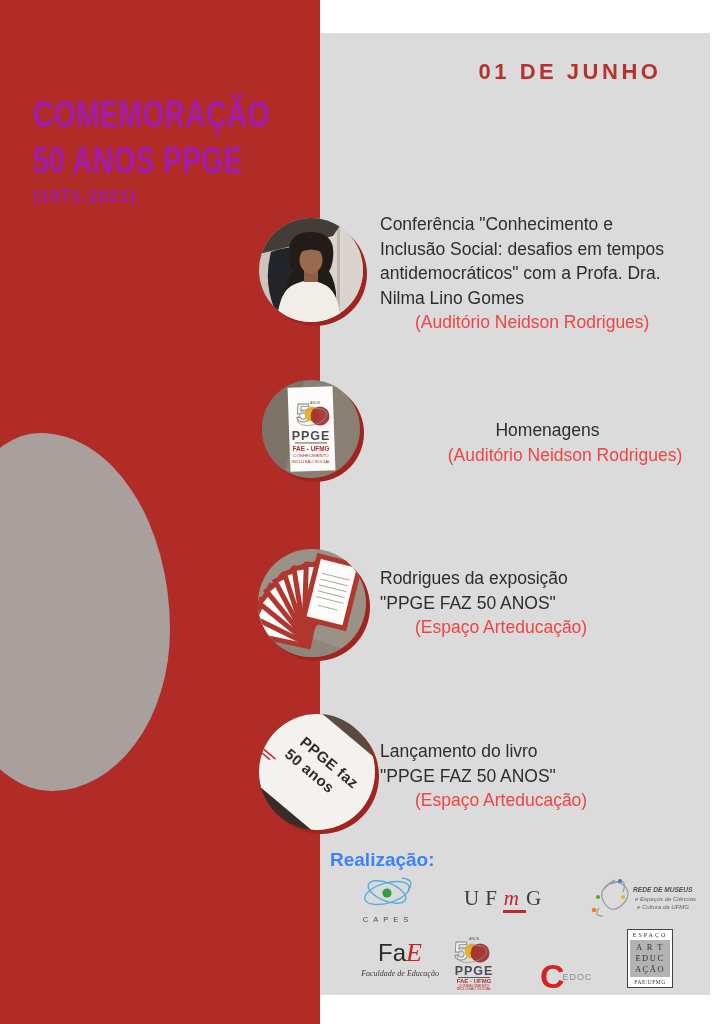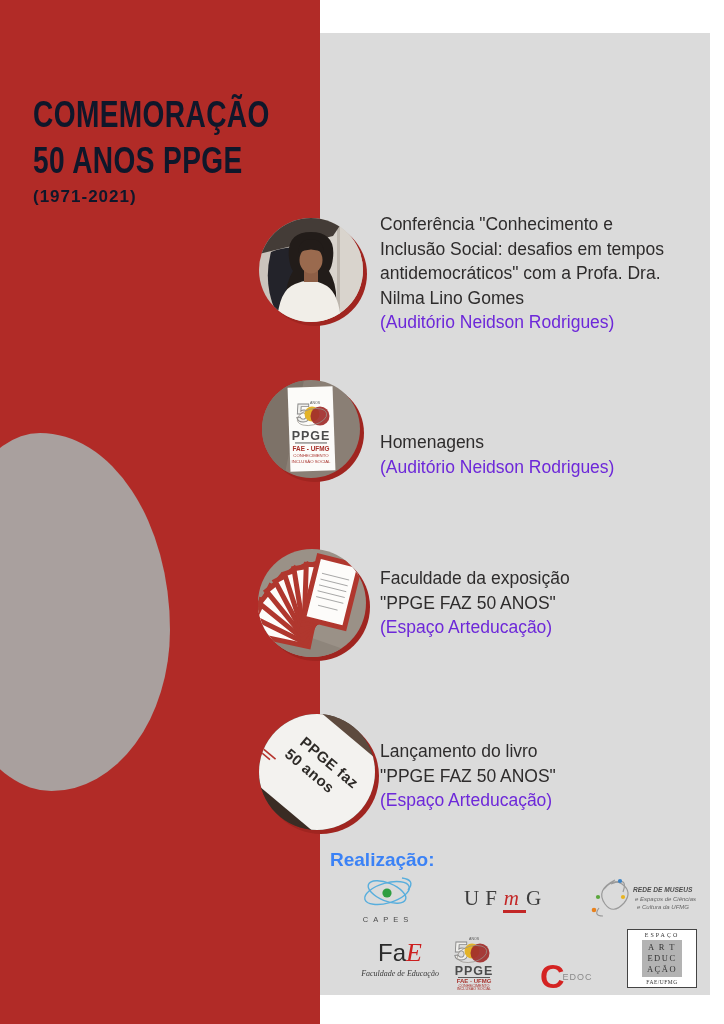--- a/index.html
+++ b/index.html
@@ -6,51 +6,51 @@
   .poster{
     position:relative;width:724px;height:1024px;overflow:hidden;
     background:#ffffff;font-family:"Liberation Sans", sans-serif;
   }
   
   .red-panel{position:absolute;left:0;top:0;width:320px;height:1024px;background:#b12b27;}
   .gray-panel{position:absolute;left:320px;top:33px;width:390px;height:962px;background:#dbdbdb;}
   .blob{position:absolute;left:-58px;top:433px;width:228px;height:358px;background:#a9a09e;
         border-radius:43% 57% 52% 48% / 48% 55% 45% 52%;}
   
-  .title{position:absolute;left:33px;top:92px;color:#0f172a;}
+  .title{position:absolute;left:33px;top:92px;color:#a21caf;}
   .title .big{font-size:36px;font-weight:bold;line-height:46px;white-space:nowrap;
               transform:scaleX(0.78);transform-origin:left center;letter-spacing:0.5px;}
   .title .small{font-size:17px;font-weight:bold;letter-spacing:1px;margin-top:3px;}
   
   .date{position:absolute;left:430px;top:57px;width:280px;text-align:center;
         color:#b5322d;font-weight:bold;font-size:22px;line-height:29px;letter-spacing:3.5px;white-space:nowrap;}
   
   .circle{position:absolute;border-radius:50%;}
   .circle .ring{position:absolute;left:4px;top:4px;width:100%;height:100%;border-radius:50%;background:#a02520;}
   .circle .img{position:absolute;left:0;top:0;width:100%;height:100%;border-radius:50%;overflow:hidden;}
   .circle svg{display:block;width:100%;height:100%;}
   
   .event-text{position:absolute;left:380px;width:335px;font-size:17.5px;line-height:24.5px;color:#2e2c2c;}
-  .event-text .loc{color:#6d28d9;}
+  .event-text .loc{color:#ef4444;margin-left:35px;}
   
   .realizacao{position:absolute;left:330px;top:849px;color:#3b82f6;font-weight:bold;font-size:19px;}
   .logo{position:absolute;}
   .logo svg{display:block;}
   .ufmg{left:464px;top:886px;font-family:"Liberation Serif", serif;font-size:21px;
         letter-spacing:6px;color:#3c3c3c;white-space:nowrap;text-align:center;}
   .ufmg .m{font-style:italic;color:#c32727;border-bottom:3px solid #c32727;padding:0 1px;}
   .fae{left:358px;top:938px;width:84px;text-align:center;color:#2b2b2b;}
   .fae .fa{font-size:24px;letter-spacing:0;}
   .fae .e{font-size:26px;font-style:italic;color:#cc1f1f;font-family:"Liberation Serif", serif;}
   .fae-sub{font-family:"Liberation Serif", serif;font-style:italic;font-size:8px;color:#3a3a3a;margin-top:1px;white-space:nowrap;}
   .cedoc{left:540px;top:940px;white-space:nowrap;margin-top:17px;}
   .cedoc .c{font-size:34px;font-weight:bold;color:#d42322;vertical-align:middle;}
   .cedoc .edoc{font-size:9px;color:#8a8a8a;letter-spacing:1px;vertical-align:middle;margin-left:-2px;}
   .espaco{left:627px;top:929px;width:42px;background:#ffffff;border:1px solid #444;
-          text-align:center;padding:2px 13px;font-family:"Liberation Serif", serif;color:#333;}
+          text-align:center;padding:2px 1px;font-family:"Liberation Serif", serif;color:#333;}
   .espaco .top{font-size:6px;letter-spacing:2px;}
   .espaco .mid{background:#b3b3b3;margin:2px 1px;padding:2px 0;}
   .espaco .mid div{font-size:8.5px;letter-spacing:1.5px;line-height:11px;}
   .espaco .bottom{font-size:5.5px;letter-spacing:0.5px;}
 </style>
 </head>
 <body>
 
 <div class="poster">
 
@@ -58,20 +58,21 @@
   <div class="gray-panel"></div>
   <div class="blob"></div>
 
   <div class="title">
     <div class="big">COMEMORAÇÃO</div>
     <div class="big">50 ANOS PPGE</div>
     <div class="small">(1971-2021)</div>
   </div>
 
   <div class="date">
+    <div>01 DE JUNHO</div>
   </div>
 
   <div class="circle" style="left:259px;top:218px;width:104px;height:104px;">
     <div class="ring"></div>
     <div class="img">
       <svg viewBox="0 0 104 104" aria-hidden="true">
         <rect width="104" height="104" fill="#cbc4bd"></rect>
         <rect x="62" width="42" height="104" fill="#d9d4cd"></rect>
         <rect x="78" y="0" width="3" height="104" fill="#beb7ae"></rect>
         <polygon points="0,0 86,0 74,18 0,36" fill="#443c37"></polygon>
@@ -109,21 +110,21 @@
           <text x="49" y="60" font-size="12.5" font-weight="bold" fill="#4c4c4c" letter-spacing="1" text-anchor="middle">PPGE</text>
           <rect x="33" y="62.5" width="32" height="0.9" fill="#4c4c4c"></rect>
           <text x="49" y="70.5" font-size="6.4" font-weight="bold" fill="#a8322c" text-anchor="middle">FAE - UFMG</text>
           <text x="49" y="77" font-size="4.3" fill="#a8322c" text-anchor="middle">CONHECIMENTO</text>
           <text x="49" y="82.5" font-size="4.3" fill="#a8322c" text-anchor="middle">INCLUSÃO SOCIAL</text>
         </g>
       </svg>
     </div>
   </div>
 
-  <div class="event-text" style="top:430px;">
+  <div class="event-text" style="top:418px;text-align:center;">
     <div>Homenagens</div>
     <div class="loc">(Auditório Neidson Rodrigues)</div>
   </div>
 
   <div class="circle" style="left:258px;top:549px;width:108px;height:108px;">
     <div class="ring"></div>
     <div class="img">
       <svg viewBox="0 0 108 108" aria-hidden="true">
         <rect width="108" height="108" fill="#9a9187"></rect>
         <polygon points="0,70 108,108 0,108" fill="#8e857b"></polygon>
@@ -160,21 +161,21 @@
               <line x1="50" y1="44" x2="78" y2="44"></line>
             <line x1="50" y1="50" x2="78" y2="50"></line>
               <line x1="54" y1="58" x2="74" y2="58"></line>
           </g>
         </g>
       </svg>
     </div>
   </div>
 
   <div class="event-text" style="top:566px;">
-    <div>Faculdade da exposição</div>
+    <div>Rodrigues da exposição</div>
     <div>"PPGE FAZ 50 ANOS"</div>
     <div class="loc">(Espaço Arteducação)</div>
   </div>
 
   <div class="circle" style="left:259px;top:714px;width:116px;height:116px;">
     <div class="ring"></div>
     <div class="img">
       <svg viewBox="0 0 116 116" aria-hidden="true">
         <rect width="116" height="116" fill="#4e3d33"></rect>
         <polygon points="0,58 60,116 0,116" fill="#3a2c24"></polygon>

